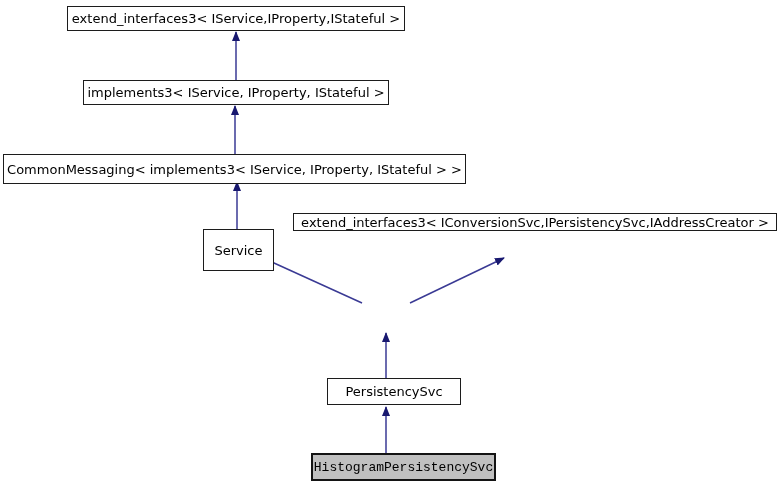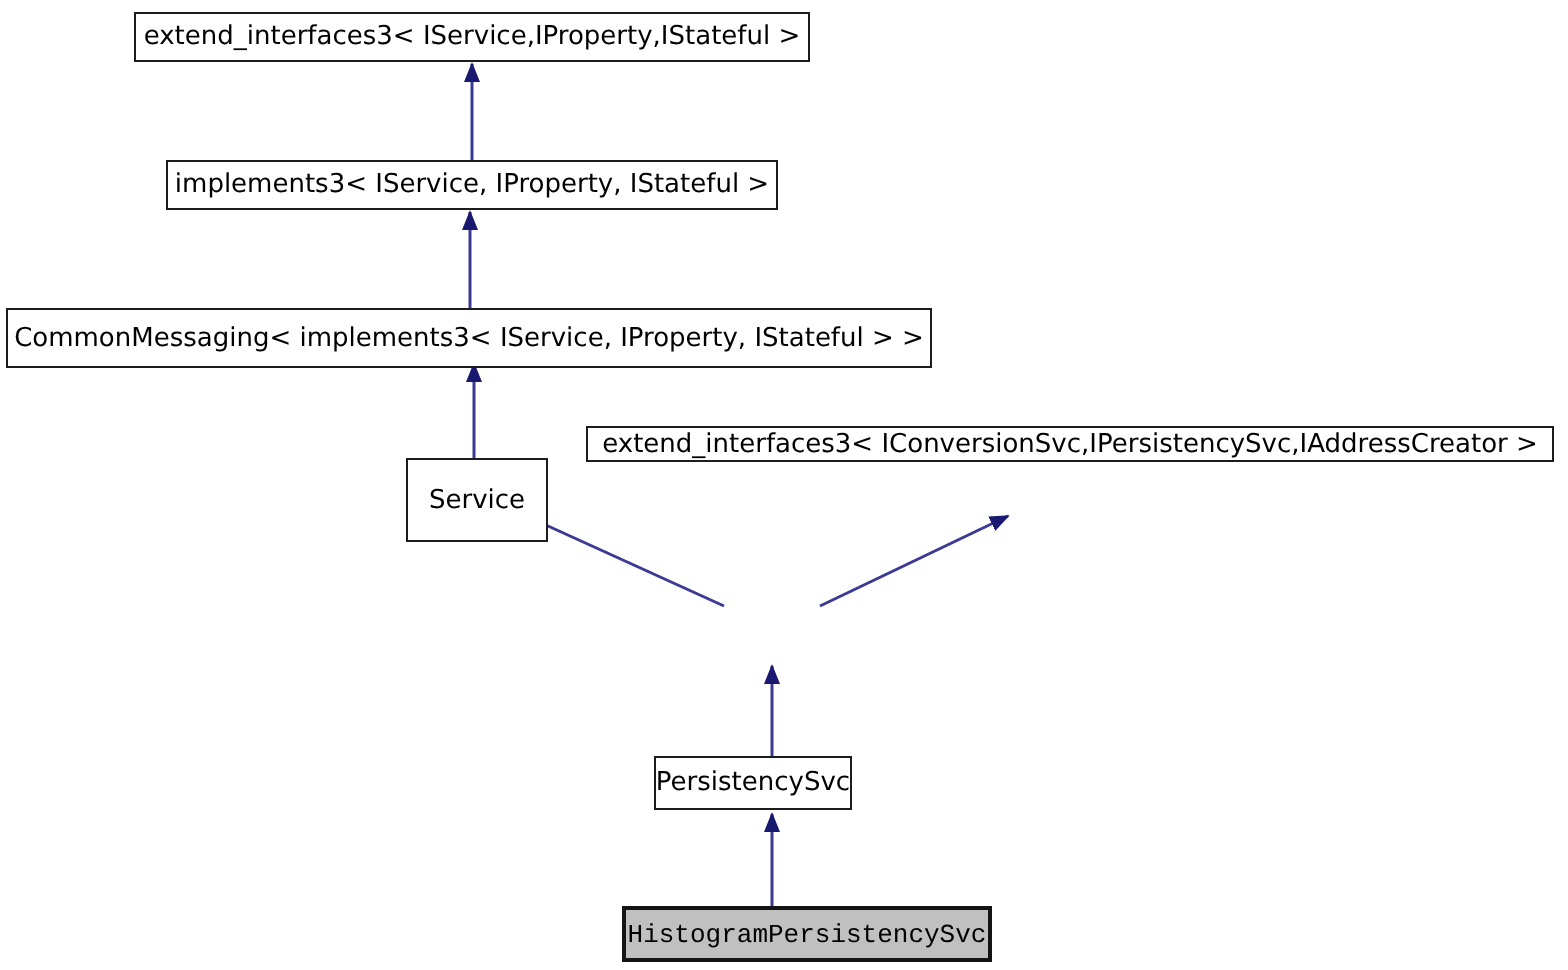--- a/index.html
+++ b/index.html
@@ -46,21 +46,21 @@
     border: 2px solid #141414;
     cursor: default;
   }
   
   #n0 { left: 67px;  top: 6px;   width: 338px; height: 25px; }
   #n1 { left: 83px;  top: 80px;  width: 306px; height: 25px; text-align: center; }
   #n2 { left: 3px;   top: 154px; width: 463px; height: 30px; }
   #n3 { left: 203px; top: 229px; width: 71px;  height: 42px; }
   #n4 { left: 293px; top: 213px; width: 484px; height: 18px; }
   #n5 { left: 144px; top: 304px; width: 484px; height: 27px; }
-  #n6 { left: 327px; top: 378px; width: 99px; height: 27px; }
+  #n6 { left: 327px; top: 378px; width: 134px; height: 27px; }
   #n7 { left: 311px; top: 453px; width: 185px; height: 28px; font-family: Liberation Mono, monospace; }
 </style>
 </head>
 <body>
 
 <div id="canvas">
 
   <svg id="edges" viewBox="0 0 784 485" xmlns="http://www.w3.org/2000/svg">
     <defs>
       <marker id="arrowhead" markerUnits="userSpaceOnUse" markerWidth="11" markerHeight="9" refX="9" refY="4" orient="auto">

